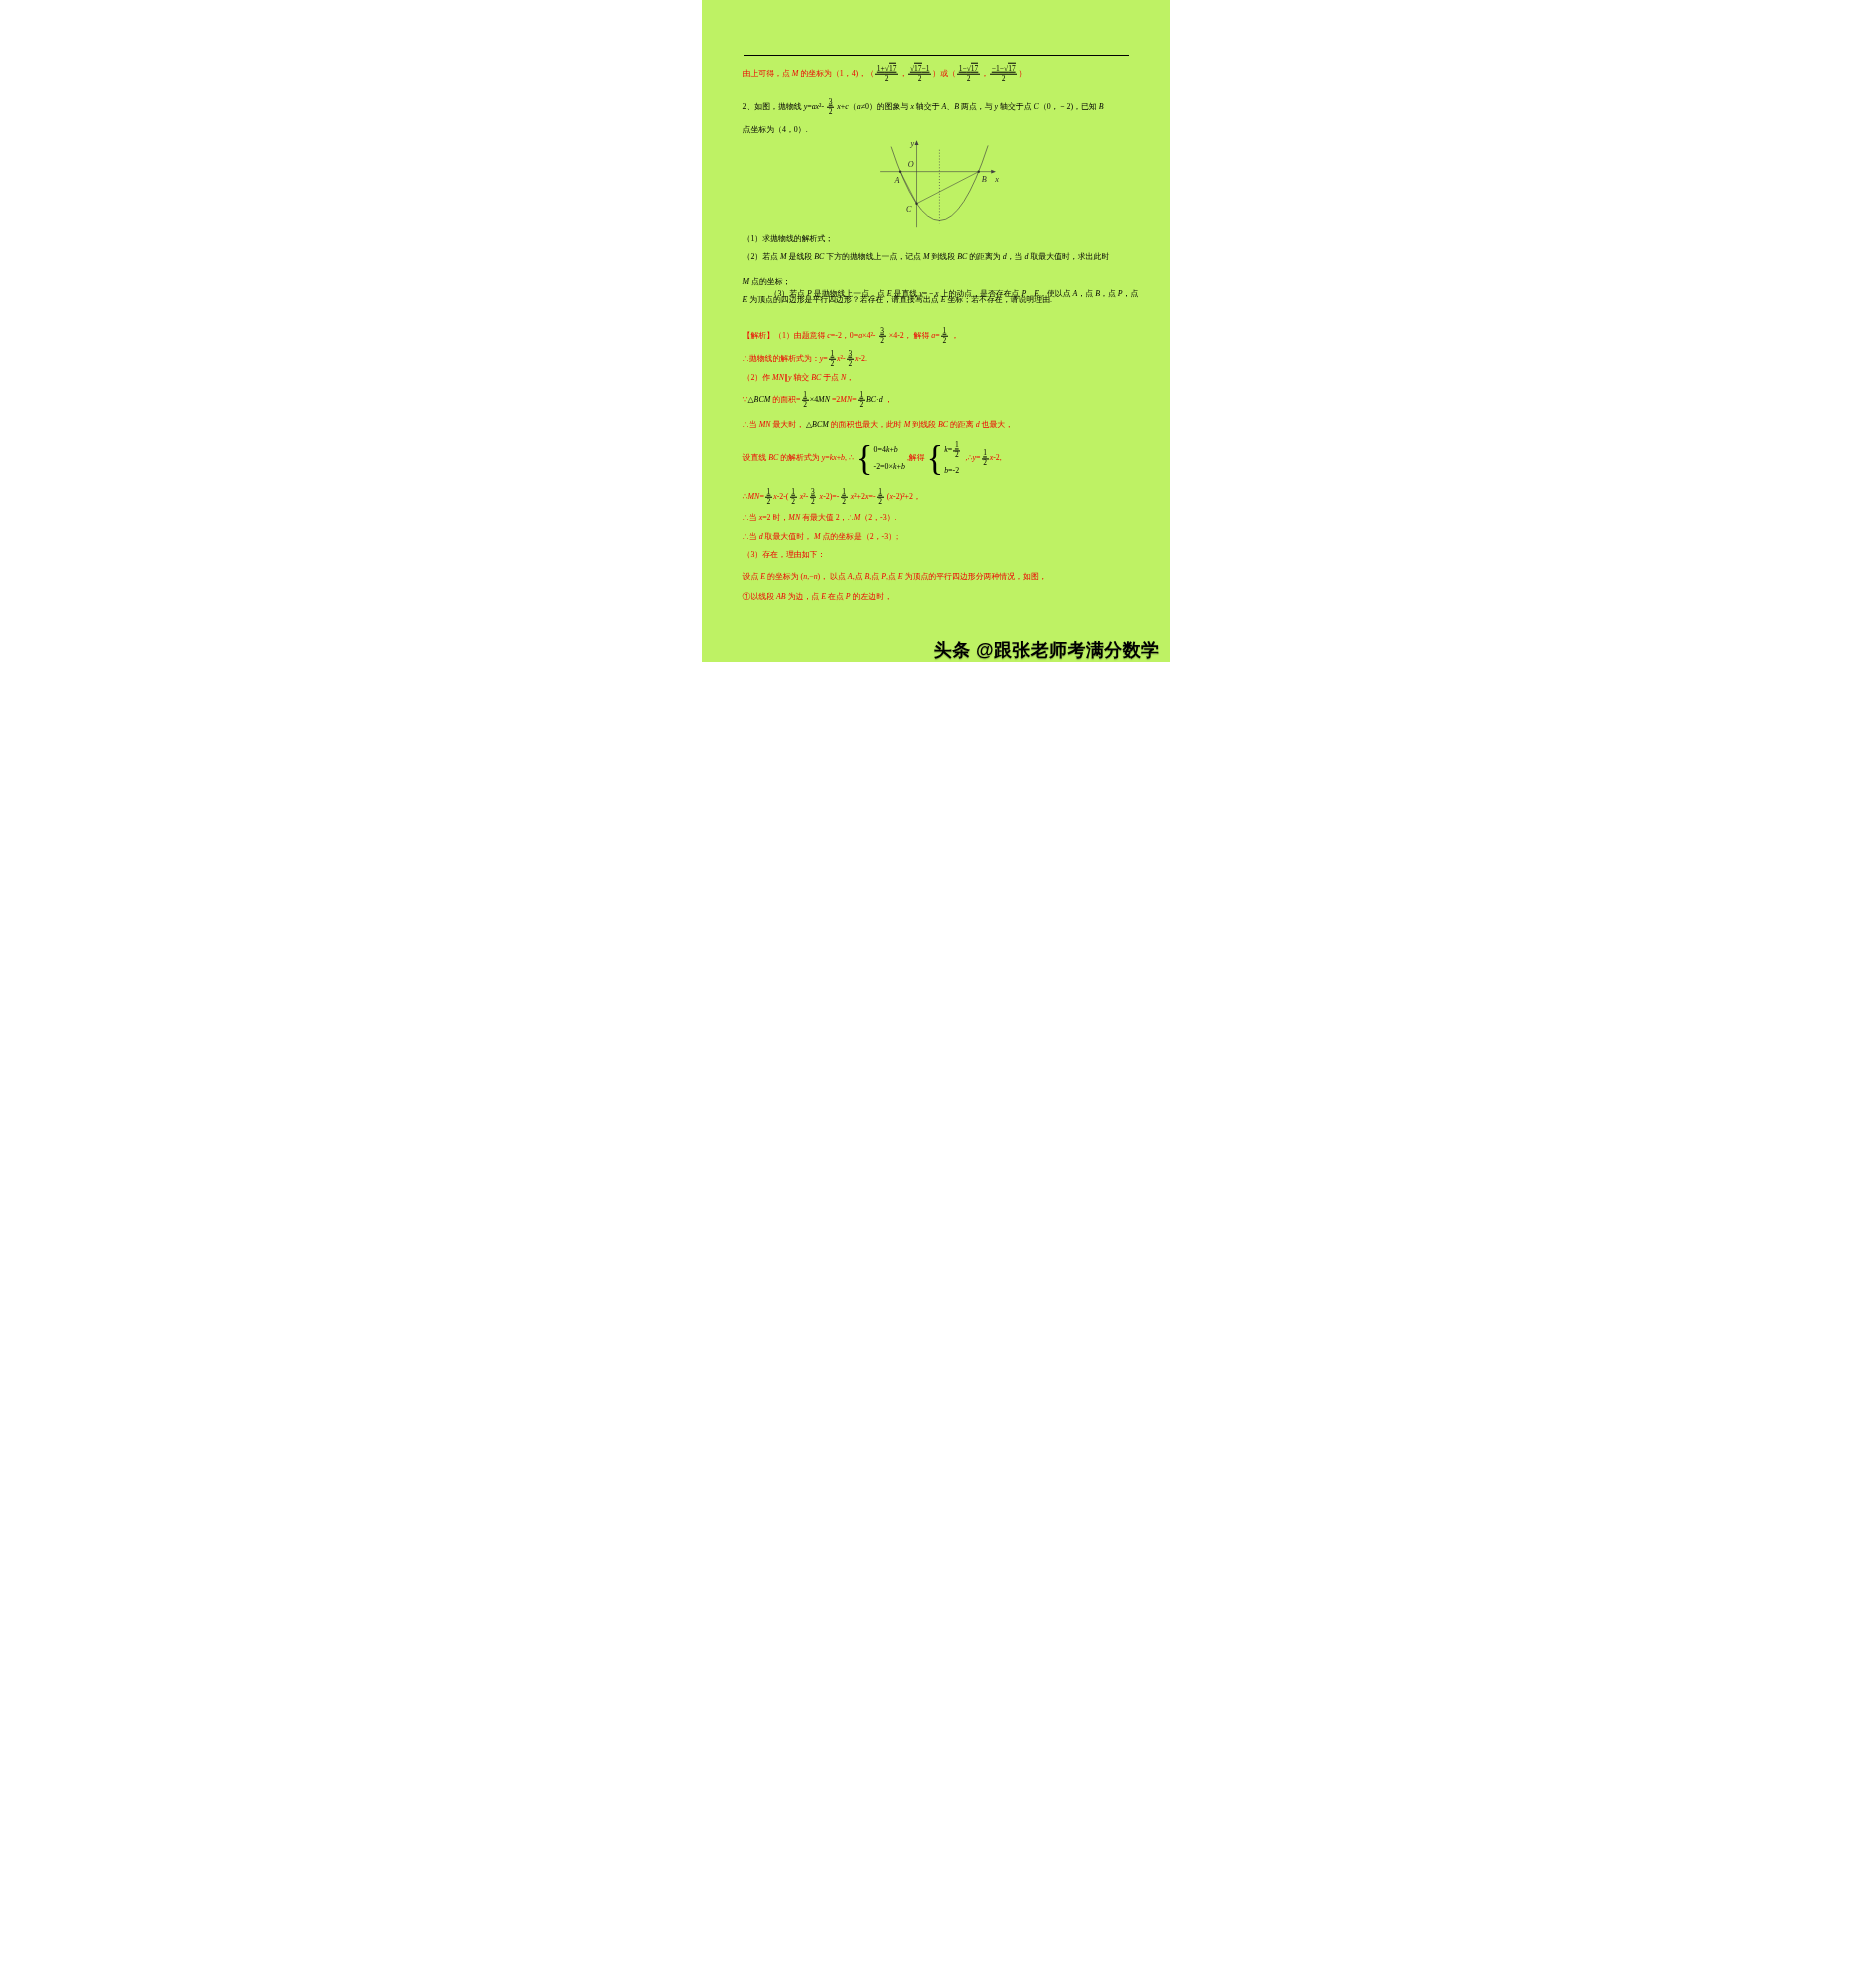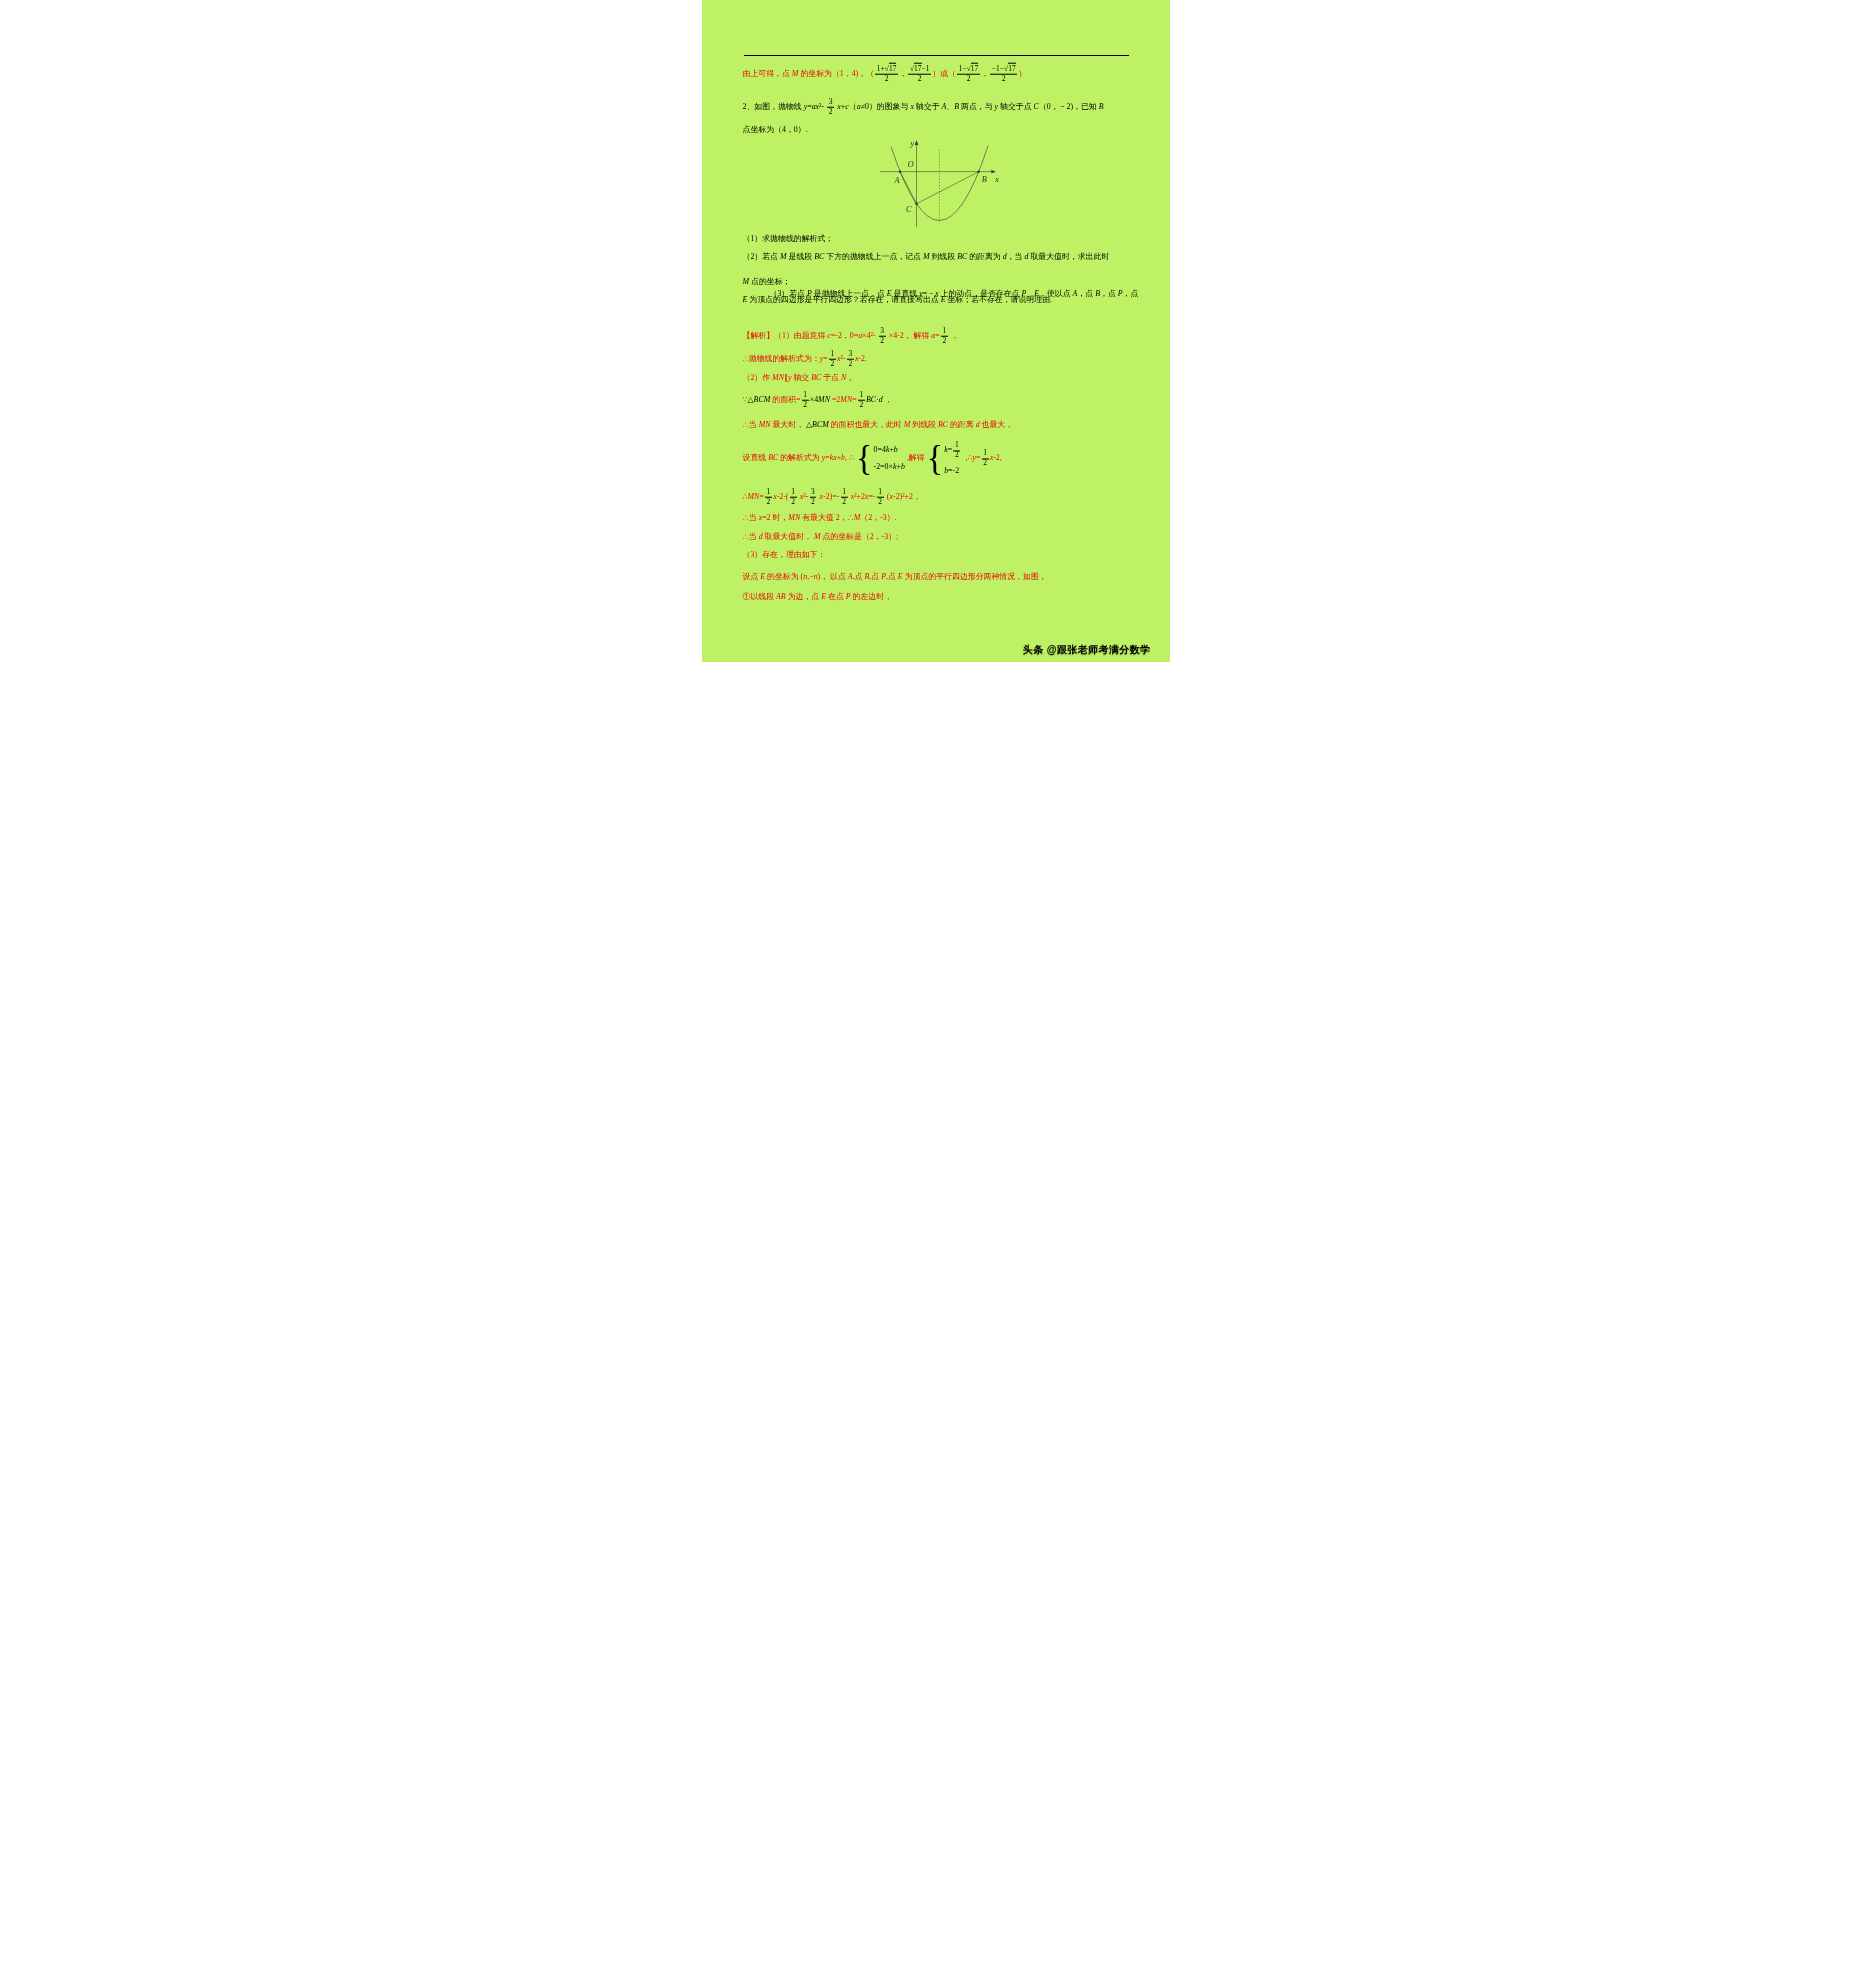--- a/index.html
+++ b/index.html
@@ -33,21 +33,21 @@
   .seg{ display:inline-block; }
   .frac{
     display:inline-flex;
     flex-direction:column;
     align-items:center;
     line-height:1.12;
     font-size:7.5px;
     margin:0 1.2px;
     vertical-align:middle;
   }
-  .frac .num{ border-bottom:0.7px solid currentColor; padding:0 1.6px 0.4px 1.6px; }
+  .frac .num{ border-bottom:0.7px solid currentColor; padding:0 1.6px 0.4px 1.6px;text-decoration:underline; }
   .frac .den{ padding:0.4px 1.6px 0 1.6px; }
   .sqrt{ white-space:nowrap; }
   .sqrt .rad{ border-top:0.6px solid currentColor; padding-top:0.4px; }
   .sys{ display:inline-flex; align-items:center; margin:0 2px; }
   .sys .brace{
     font-family:"Liberation Serif", serif;
     font-size:34px;
     font-weight:300;
     line-height:0.9;
     transform:scaleY(1.08);
@@ -85,25 +85,25 @@
   }
   .figure svg{ width:100%; height:100%; }
   .fig-label{
     font-family:"Liberation Serif", serif;
     font-style:italic;
     font-size:21px;
     fill:#2e2e2e;
   }
   .watermark{
     position:absolute;
-    right:19px; top:650px;
+    right:10px; top:650px;
     transform:translateY(-50%);
     font-family:"Liberation Sans", sans-serif;
     font-weight:700;
-    font-size:10px;
+    font-size:18px;
     letter-spacing:0.4px;
     color:#000000;
     text-shadow:0 1.2px 1.2px rgba(0,0,0,0.28);
     white-space:nowrap;
   }
 </style>
 </head>
 <body>
 
 <div class="page">

